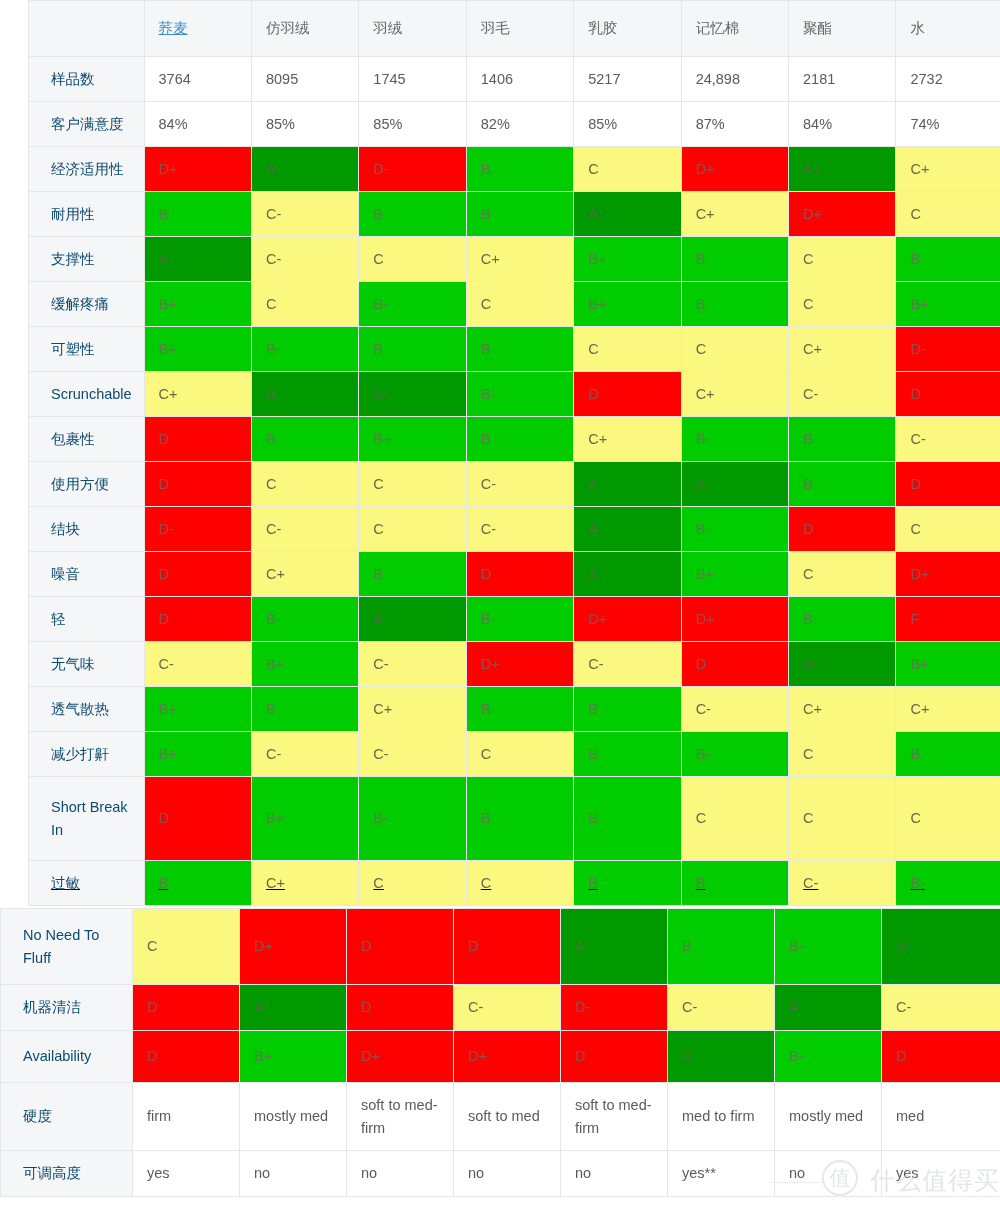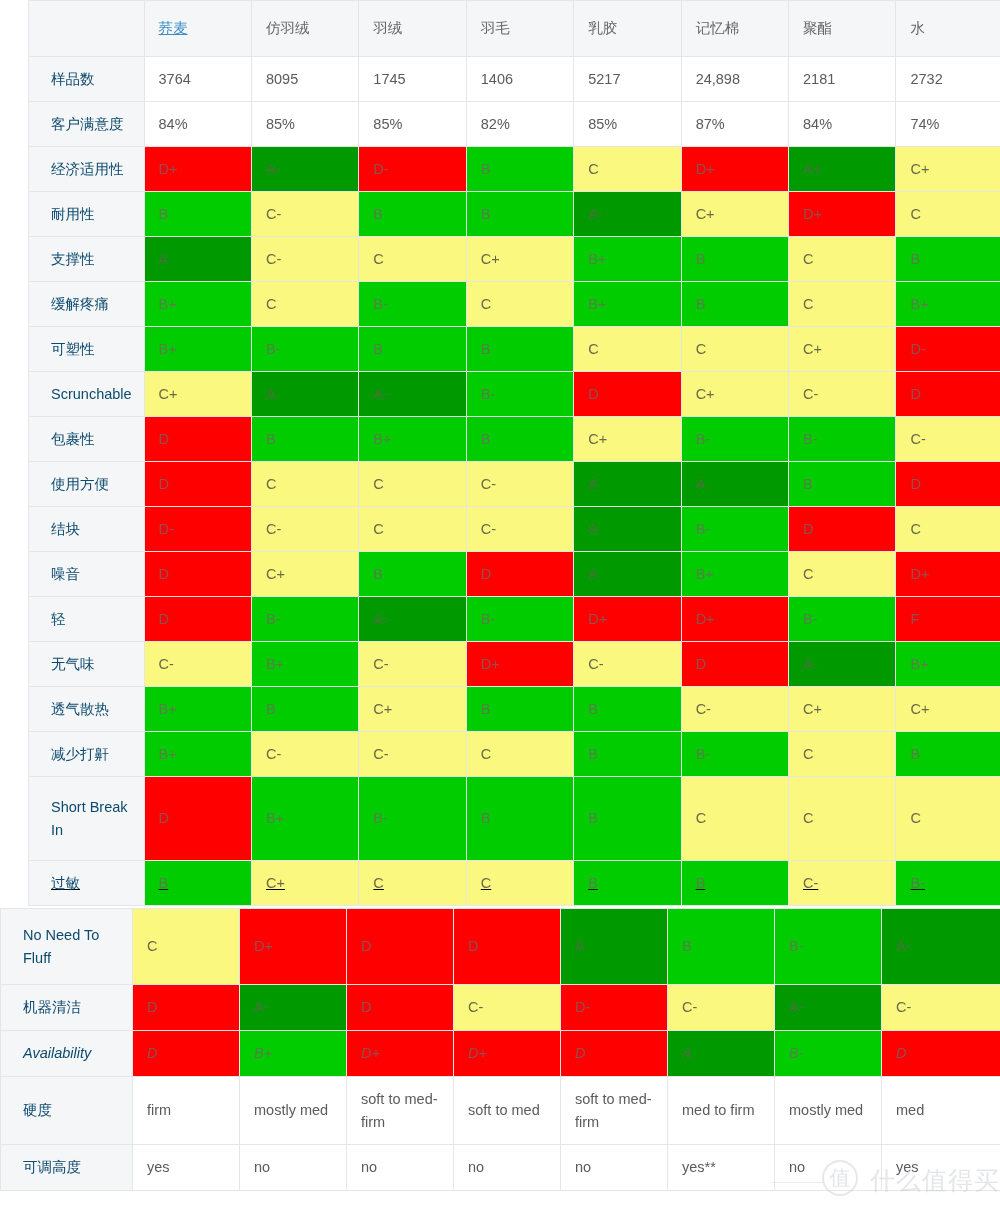--- a/index.html
+++ b/index.html
@@ -386,21 +386,21 @@
           <td class="rowlab">机器清洁</td>
           <td class="g red">D</td>
           <td class="g darkgreen">A-</td>
           <td class="g red">D</td>
           <td class="g yellow">C-</td>
           <td class="g red">D-</td>
           <td class="g yellow">C-</td>
           <td class="g darkgreen">A-</td>
           <td class="g yellow">C-</td>
         </tr>
-        <tr class="h45" style="height: 46px; font-style: italic;">
+        <tr class="h45" style="height: 52px;">
           <td class="rowlab">Availability</td>
           <td class="g red">D</td>
           <td class="g green">B+</td>
           <td class="g red">D+</td>
           <td class="g red">D+</td>
           <td class="g red">D</td>
           <td class="g darkgreen">A</td>
           <td class="g green">B-</td>
           <td class="g red">D</td>
         </tr>

